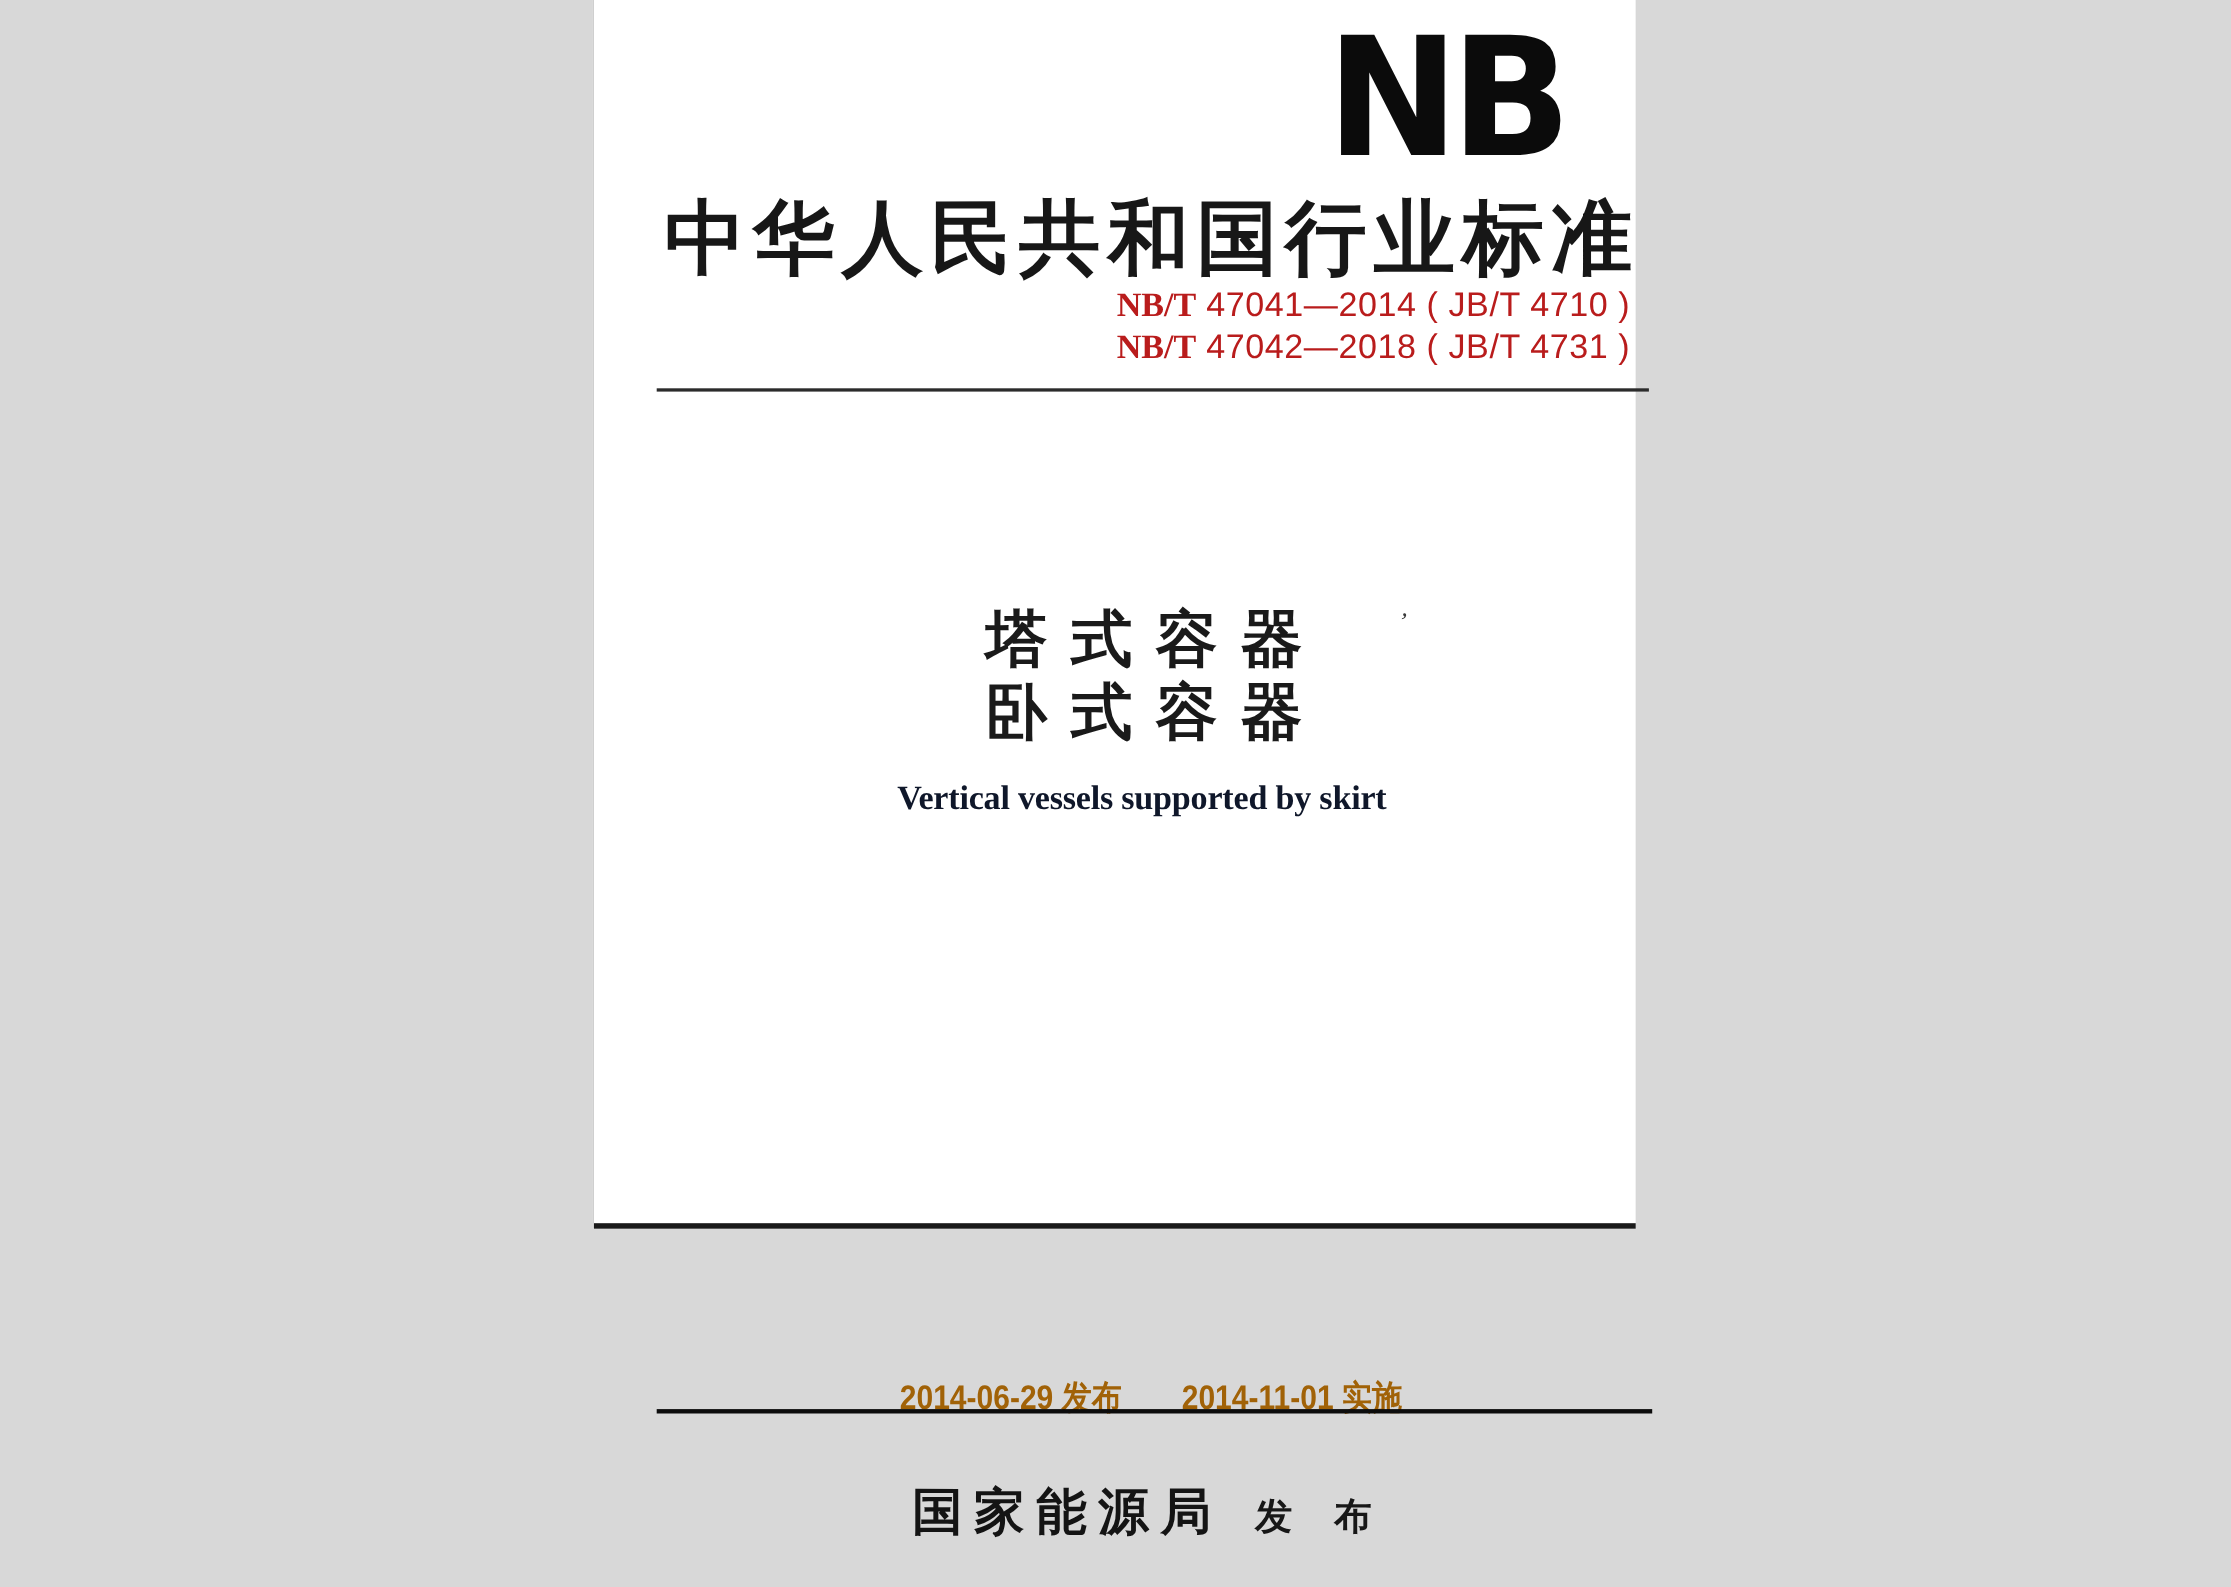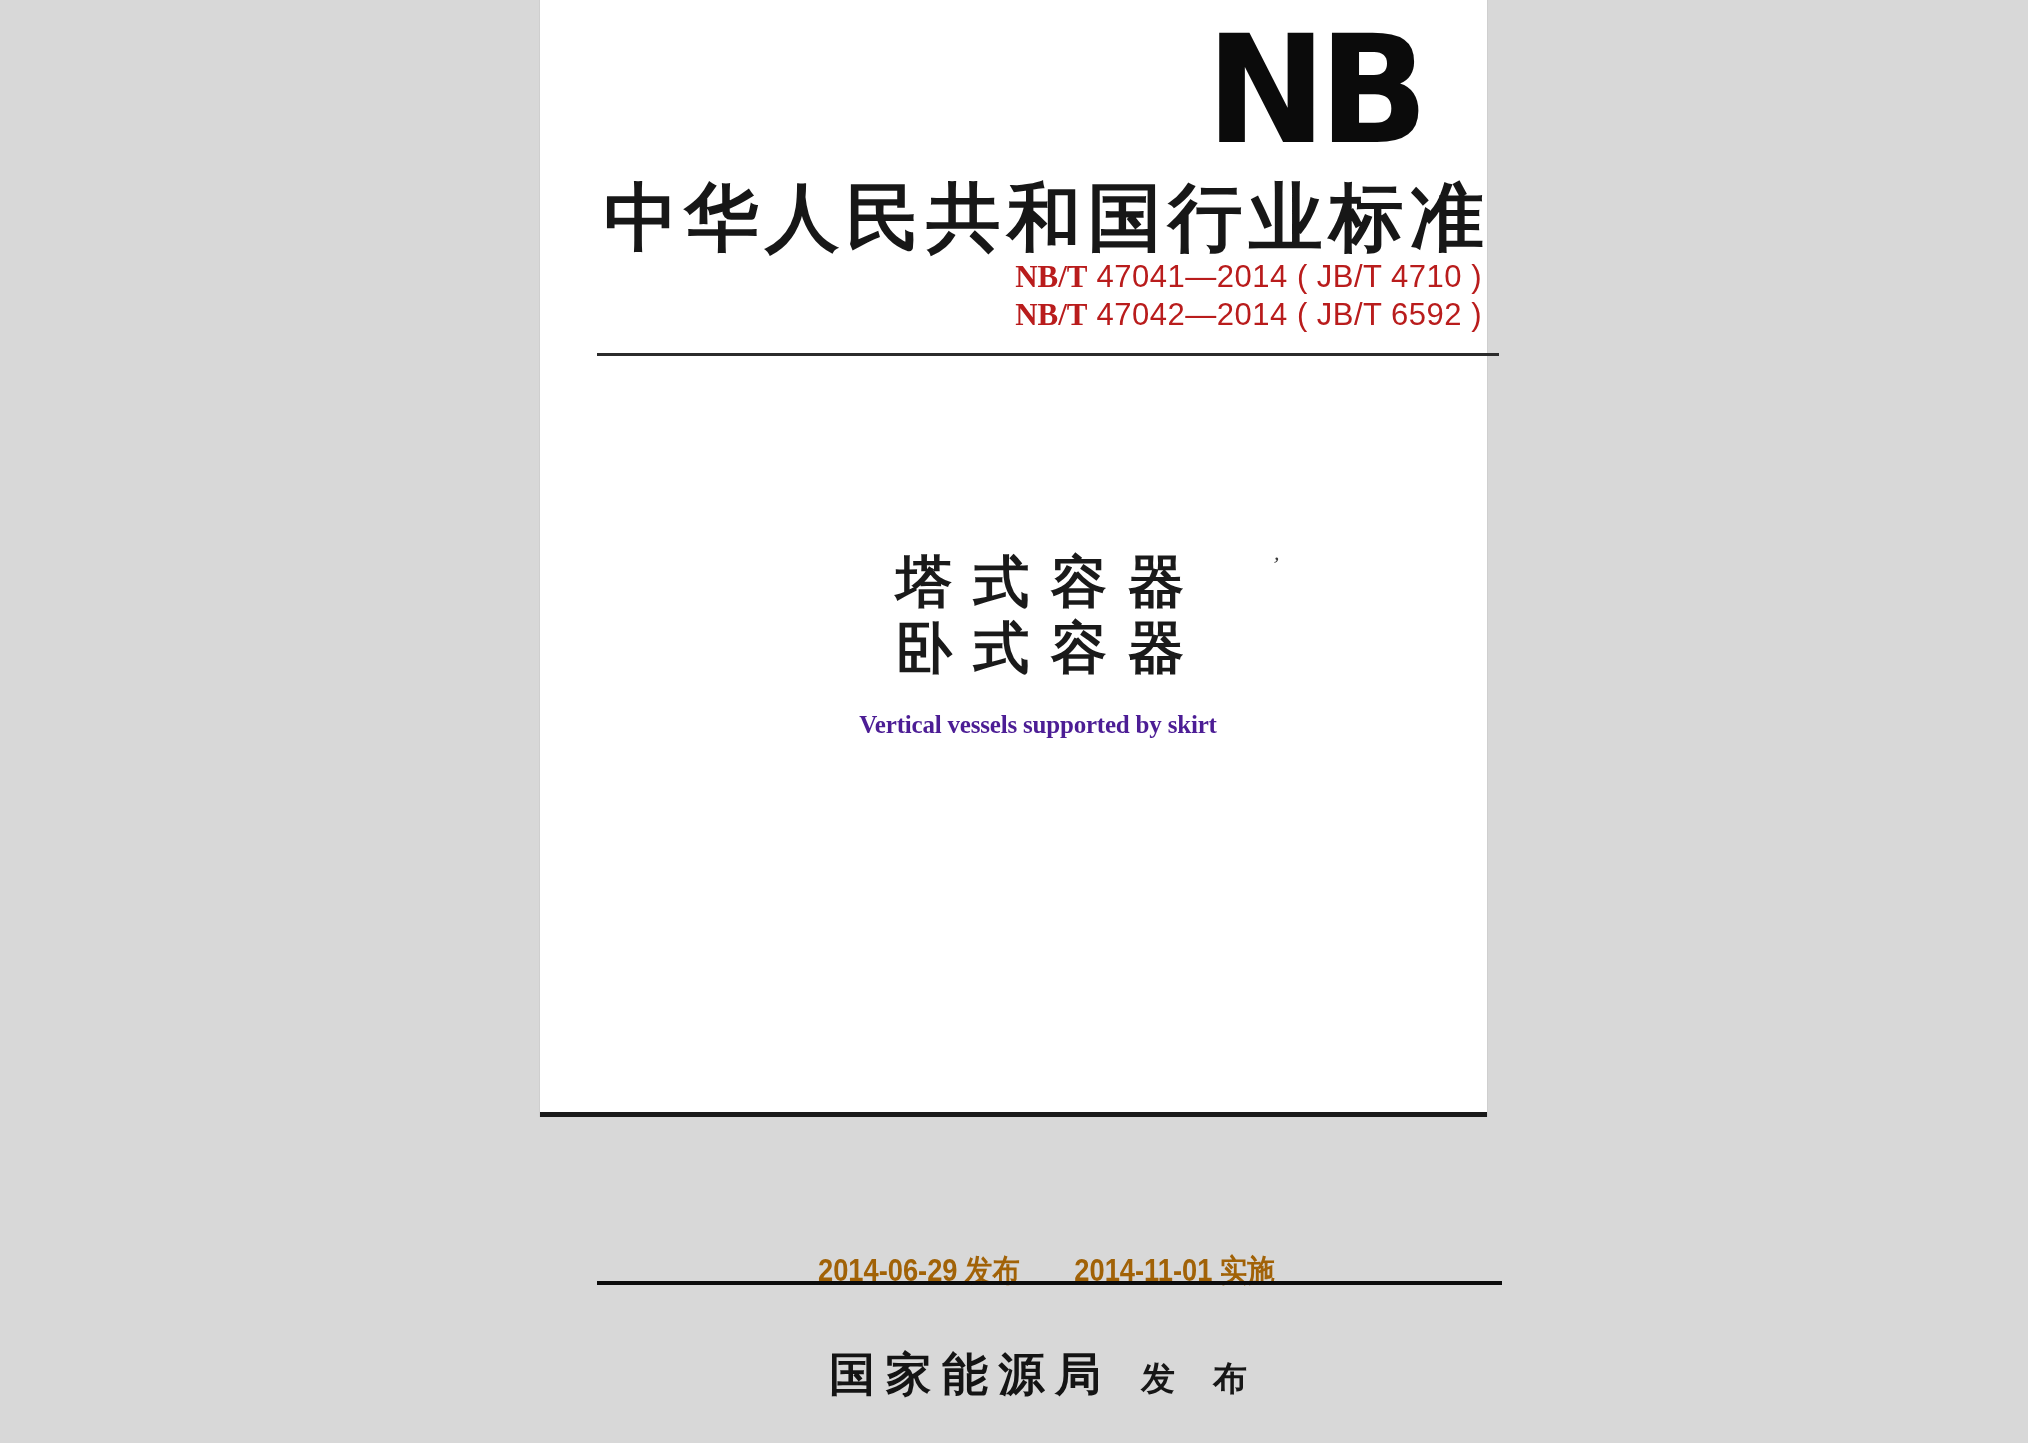--- a/index.html
+++ b/index.html
@@ -54,21 +54,21 @@
   .title-zh.l1{top:552px;}
   .title-zh.l2{top:618px;}
   .artifact{
     position:absolute;left:732px;top:552px;
     font-size:22px;color:#3a3a3a;transform:rotate(10deg);
     font-family:"Liberation Serif",serif;
   }
   
   .title-en{
     position:absolute;left:48px;width:900px;text-align:center;
-    font-size:25px;font-weight:700;letter-spacing:-0.2px;color:#4c1d95;
+    font-size:31px;font-weight:700;letter-spacing:-0.2px;color:#0f172a;
     line-height:26px;
   }
   .title-en.e1{top:712px;}
   .title-en.e2{top:748px;}
   
   .date-row{
     position:absolute;left:66px;right:0px;top:1250px;
     display:flex;justify-content:center;
     font-family:"Liberation Sans","DejaVu Sans",sans-serif;
     font-size:31px;font-weight:700;color:#a16207;white-space:nowrap;
@@ -113,21 +113,21 @@
       <span>和</span>
       <span>国</span>
       <span>行</span>
       <span>业</span>
       <span>标</span>
       <span>准</span>
     </div>
 
   <div class="std-numbers">
     <div><span class="pfx">NB/T</span><span> 47041—2014 ( JB/T 4710 )</span></div>
-    <div><span class="pfx">NB/T</span><span> 47042—2014 ( JB/T 6592 )</span></div>
+    <div><span class="pfx">NB/T</span><span> 47042—2018 ( JB/T 4731 )</span></div>
   </div>
 
   <div class="rule1"></div>
 
   <div class="title-zh l1">
       <span>塔</span>
       <span>式</span>
       <span>容</span>
       <span>器</span>
     </div>

